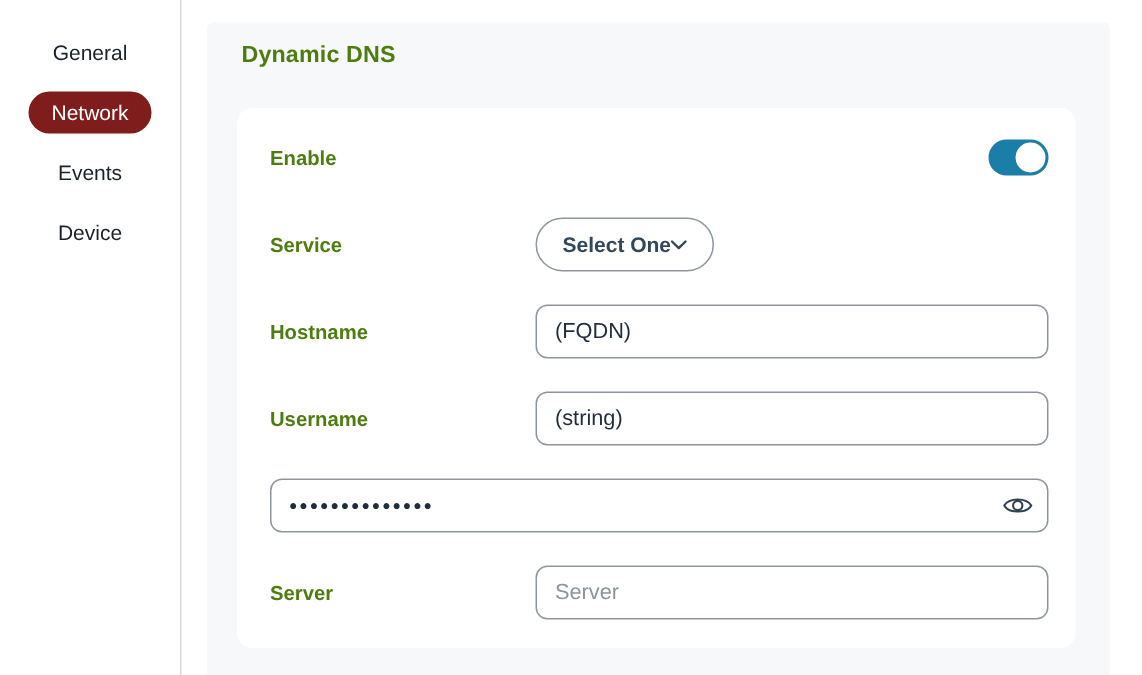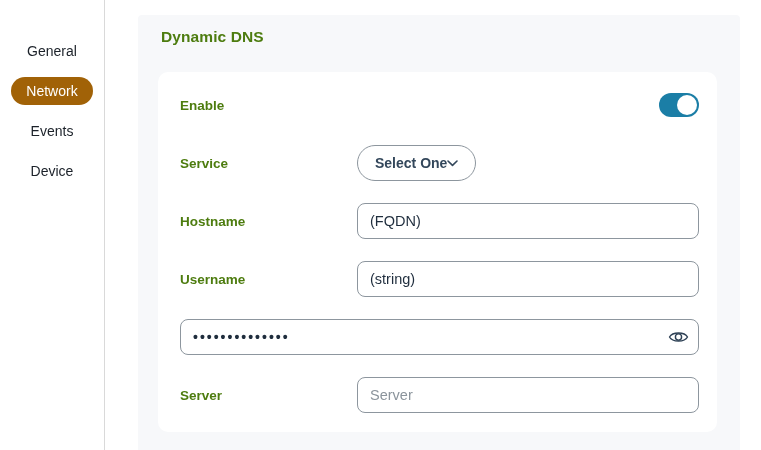--- a/index.html
+++ b/index.html
@@ -8,32 +8,32 @@
     font-family:"Liberation Sans","DejaVu Sans",sans-serif;
     background:#ffffff;
     position:relative;
     overflow:hidden;
     color:#1f2d3d;
   }
 
   
   .sidebar {
     position:absolute; left:0; top:0;
-    width:105px; height:450px;
+    width:121px; height:450px;
     border-right:1px solid #d9d9d9;
-    padding-top:31px;
+    padding-top:15px;
     background:#ffffff;
     display:flex; flex-direction:column; align-items:center;
   }
   .nav-item {
     height:40px; display:flex; align-items:center; justify-content:center;
     font-size:14px; color:#1b2129; cursor:pointer; width:100%;
   }
   .nav-item .pill {
-    background:#a16207; color:#ffffff;
+    background:#7f1d1d; color:#ffffff;
     border-radius:999px; padding:6px 15px;
     font-size:14px; line-height:16px;
   }
 
   
   .panel {
     position:absolute; left:138px; top:15px;
     width:602px; height:435px;
     background:#f7f8fa;
     border-radius:4px 4px 0 0;

